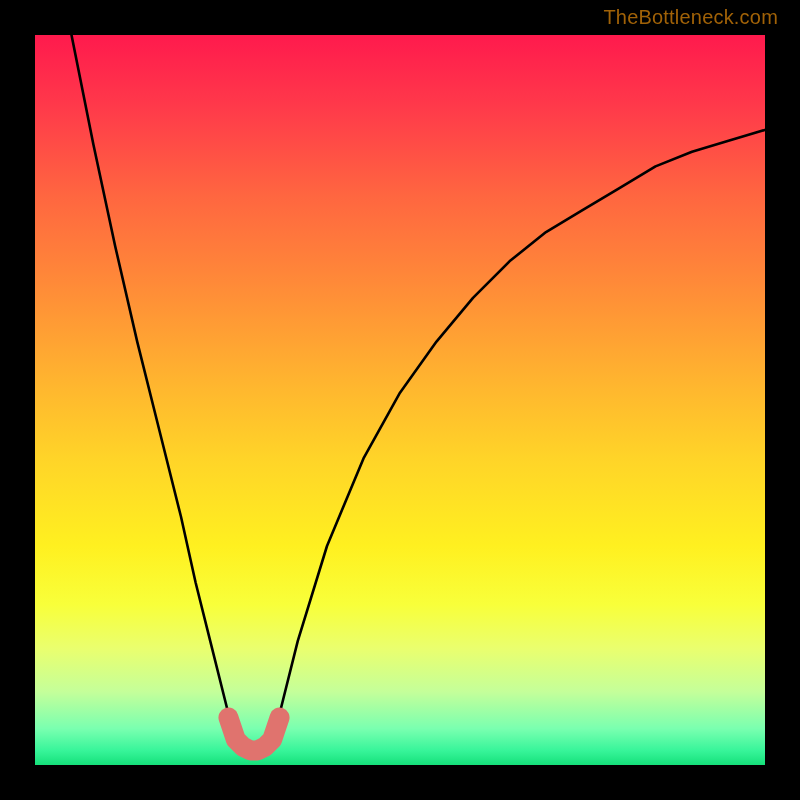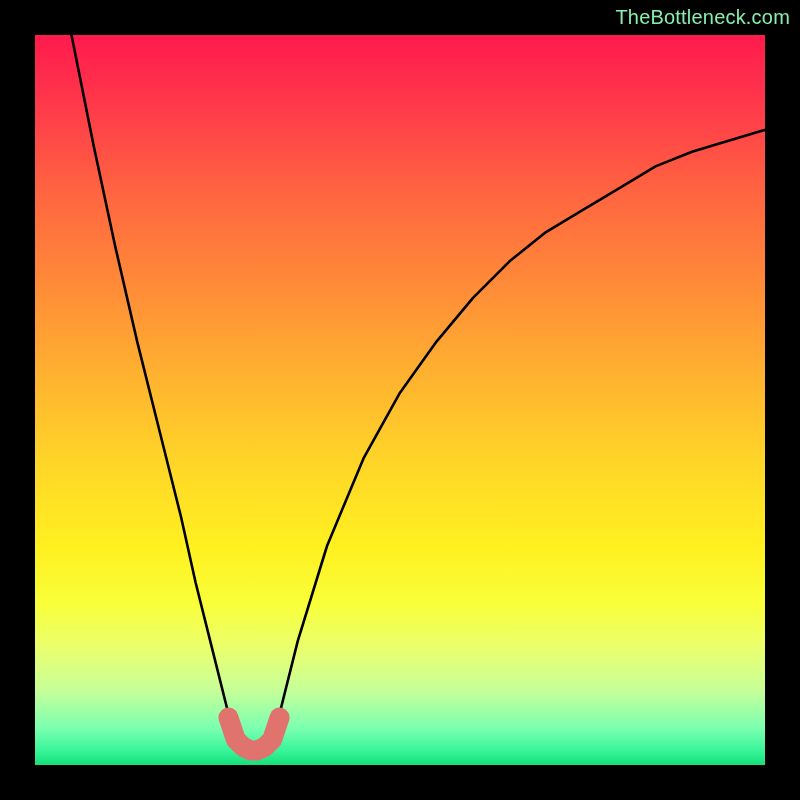--- a/index.html
+++ b/index.html
@@ -38,22 +38,22 @@
       #eaff6e 84%,
       #c4ff9a 90%,
       #7affb0 95%,
       #38f59a 98%,
       #15e07a 100%
     );
   }
   .watermark {
     position: absolute;
     top: 6px;
-    right: 10px;
-    color: #86efac;
+    right: 22px;
+    color: #a16207;
     font-size: 20px;
     letter-spacing: 0.2px;
     user-select: none;
   }
   svg {
     position: absolute;
     left: 35px;
     top: 35px;
     width: 730px;
     height: 730px;

